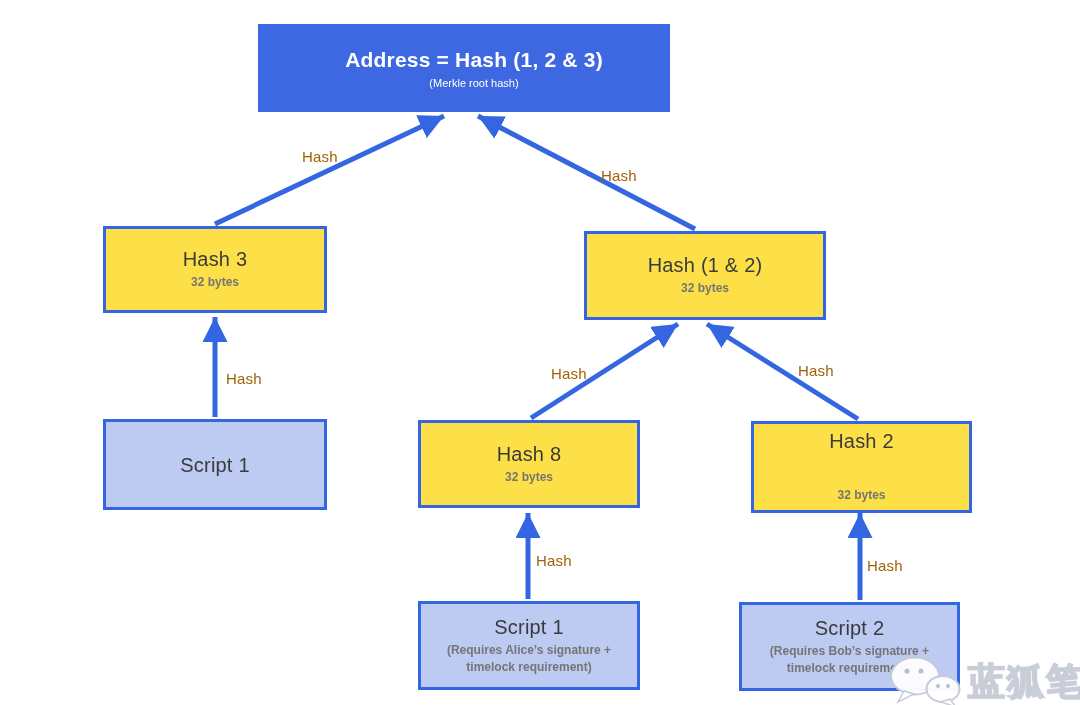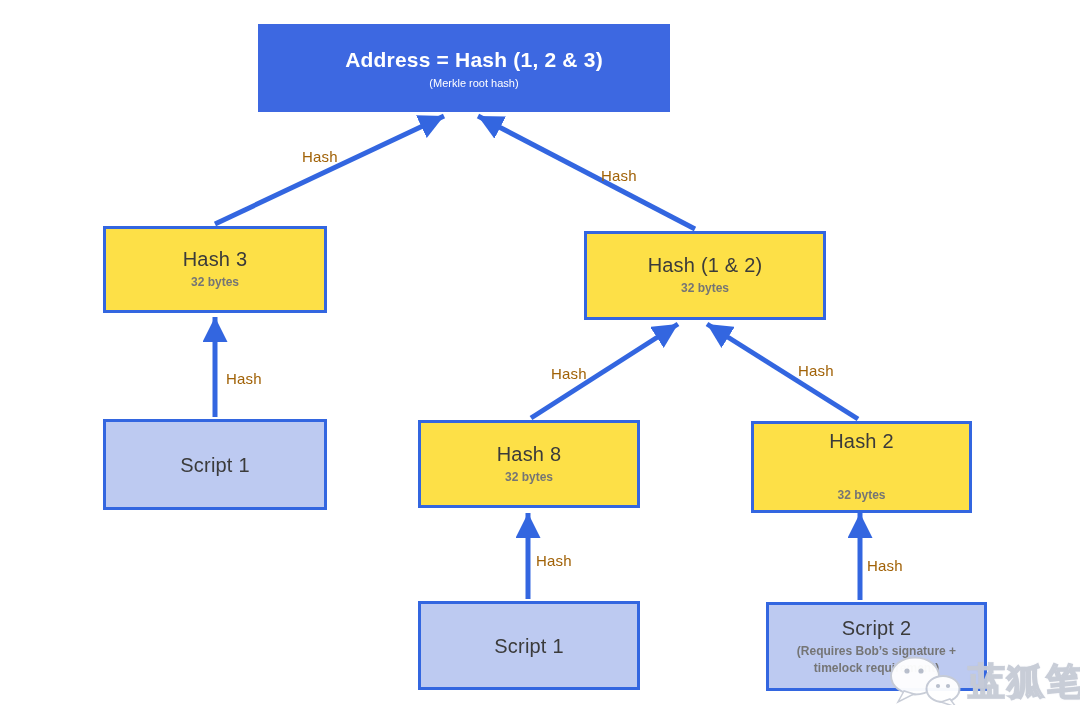--- a/index.html
+++ b/index.html
@@ -125,23 +125,24 @@
     <div class="node-title">Hash 2</div>
     <div class="node-sub">32 bytes</div>
   </div>
 
   <div class="node script" style="left:103px; top:419px; width:224px; height:91px;">
     <div class="node-title">Script 1</div>
   </div>
 
   <div class="node script" style="left:418px; top:601px; width:222px; height:89px;">
     <div class="node-title">Script 1</div>
+    <div class="node-sub">(Requires Alice’s signature + timelock requirement)</div>
   </div>
 
-  <div class="node script" style="left:766px; top:602px; width:221px; height:89px;">
+  <div class="node script" style="left:739px; top:602px; width:221px; height:89px;">
     <div class="node-title">Script 2</div>
     <div class="node-sub">(Requires Bob’s signature + timelock requirement)</div>
   </div>
 
   <div class="edge-label" style="left:302px; top:148px;">Hash</div>
   <div class="edge-label" style="left:601px; top:167px;">Hash</div>
   <div class="edge-label" style="left:226px; top:370px;">Hash</div>
   <div class="edge-label" style="left:551px; top:365px;">Hash</div>
   <div class="edge-label" style="left:798px; top:362px;">Hash</div>
   <div class="edge-label" style="left:536px; top:552px;">Hash</div>

